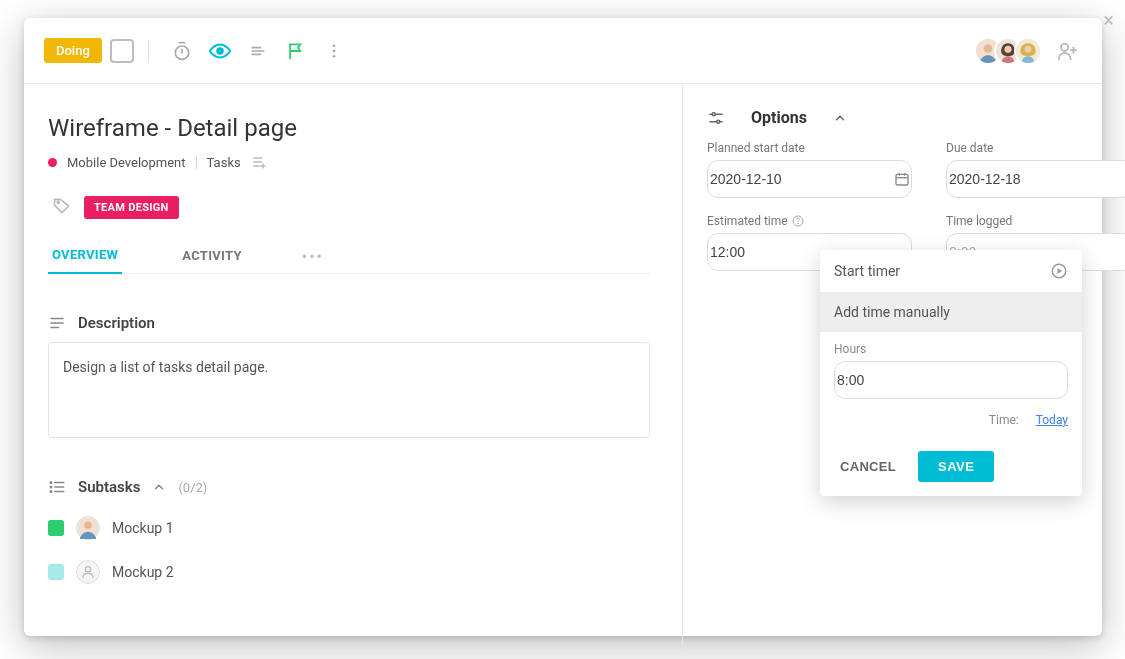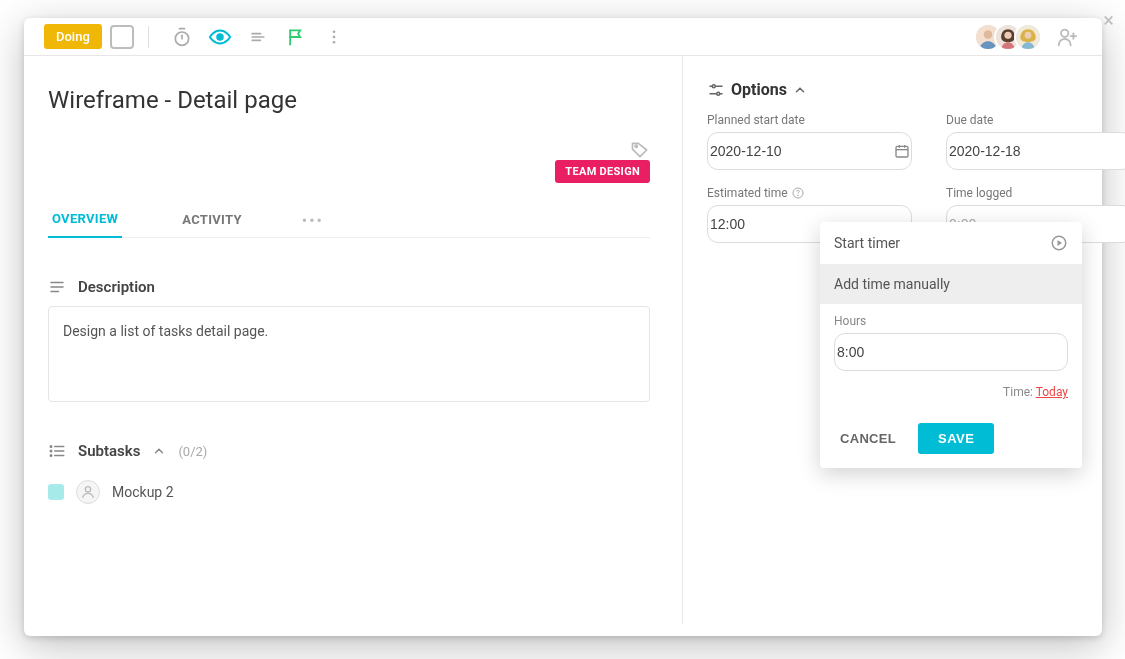--- a/index.html
+++ b/index.html
@@ -17,21 +17,21 @@
     top: 18px;
     left: 24px;
     width: 1078px;
     height: 618px;
     background: #fff;
     border-radius: 6px;
     box-shadow: 0 10px 40px rgba(0,0,0,0.25), 0 2px 6px rgba(0,0,0,0.15);
     overflow: visible;
   }
   .header {
-    height: 38px;
+    height: 66px;
     display: flex;
     align-items: center;
     padding: 0 24px 0 20px;
     border-bottom: 1px solid #e6e6e6;
     position: relative;
   }
   .status-badge {
     background: #f1b706;
     color: #fff;
     font-size: 13px;
@@ -120,25 +120,24 @@
     border-radius: 50%;
     background: #e91e63;
   }
   .bc-sep {
     width: 1px;
     height: 13px;
     background: #d0d0d0;
   }
   .tag-row {
     display: flex;
-    align-items: flex-end;
-    gap: 0;
+    align-items: flex-start;
+    gap: 12px;
     margin: 26px 0 18px 0;
     padding-left: 4px;
-    flex-direction: column;
   }
   .tag-chip {
     background: #e91e63;
     color: #fff;
     font-size: 11px;
     font-weight: 700;
     letter-spacing: 0.3px;
     padding: 5px 10px;
     border-radius: 3px;
   }
@@ -217,21 +216,21 @@
     justify-content: center;
   }
   .subtask-name {
     font-size: 14px;
     color: #555;
   }
 
   .opt-header {
     display: flex;
     align-items: center;
-    gap: 6px;
+    gap: 26px;
     margin-bottom: 14px;
   }
   .opt-title {
     font-size: 16px;
     font-weight: 700;
     color: #333;
   }
   .opt-grid {
     display: grid;
     grid-template-columns: 1fr 1fr;
@@ -323,23 +322,24 @@
     color: #888;
     margin-bottom: 5px;
   }
   .date-row {
     text-align: right;
     font-size: 12px;
     color: #888;
     margin-top: 14px;
   }
   .date-row a {
-    color: #ef4444;
+    color: #3b82f6;
     text-decoration: underline;
     cursor: pointer;
+    margin-left: 14px;
   }
   .btn-row {
     display: flex;
     justify-content: flex-start;
     gap: 16px;
     padding: 10px 14px 14px 14px;
     position: relative;
     z-index: 1;
     background: #fff;
   }
@@ -442,20 +442,35 @@
             <path d="M19 8v6"></path>
             <path d="M16 11h6"></path>
           </svg>
       </span>
     </div>
   </div>
 
   <div class="content">
     <div class="left">
       <h1 class="title">Wireframe - Detail page</h1>
+      <div class="breadcrumb">
+        <span class="dot"></span>
+        <span>Mobile Development</span>
+        <span class="bc-sep"></span>
+        <span>Tasks</span>
+        <span>
+          <svg width="16" height="16" viewBox="0 0 24 24" fill="none" stroke="#bbbbbb" stroke-width="2" stroke-linecap="round">
+              <path d="M4 6h12"></path>
+              <path d="M4 12h12"></path>
+              <path d="M4 18h8"></path>
+              <path d="M18 15v6"></path>
+              <path d="M15 18h6"></path>
+            </svg>
+        </span>
+      </div>
 
       <div class="tag-row">
         <span>
           <svg width="20" height="20" viewBox="0 0 24 24" fill="none" stroke="#bbbbbb" stroke-width="2" stroke-linecap="round" stroke-linejoin="round">
               <path d="M20 12l-8 8-9-9V4h7l10 8z"></path>
               <circle cx="7.5" cy="7.5" r="1.3" fill="#bbbbbb"></circle>
             </svg>
         </span>
         <span class="tag-chip">TEAM DESIGN</span>
       </div>
@@ -492,20 +507,31 @@
           </span>
           <span class="section-title">Subtasks</span>
           <span>
             <svg width="14" height="14" viewBox="0 0 24 24" fill="none" stroke="#888" stroke-width="2.5" stroke-linecap="round">
                 <path d="M6 15l6-6 6 6"></path>
               </svg>
           </span>
           <span class="subtask-count">(0/2)</span>
         </div>
 
+        <div class="subtask-item">
+          <span class="sq sq-green"></span>
+          <span class="avatar-sm">
+            <svg width="24" height="24" viewBox="0 0 24 24">
+                <circle cx="12" cy="12" r="12" fill="#f4dfcf"></circle>
+                <circle cx="12" cy="9" r="4" fill="#e0b89a"></circle>
+                <path d="M3 24c1-5 5-8 9-8s8 3 9 8" fill="#6694c1"></path>
+              </svg>
+          </span>
+          <span class="subtask-name">Mockup 1</span>
+        </div>
 
         <div class="subtask-item">
           <span class="sq sq-cyan"></span>
           <span class="avatar-sm">
             <svg width="16" height="16" viewBox="0 0 24 24" fill="none" stroke="#bbbbbb" stroke-width="2">
                 <circle cx="12" cy="8" r="4"></circle>
                 <path d="M4 21c0-4 4-7 8-7s8 3 8 7"></path>
               </svg>
           </span>
           <span class="subtask-name">Mockup 2</span>

